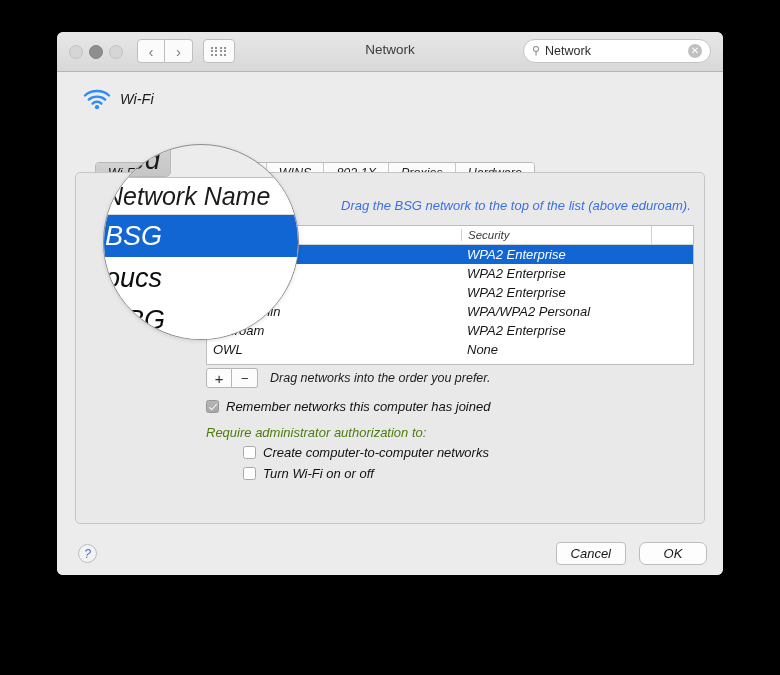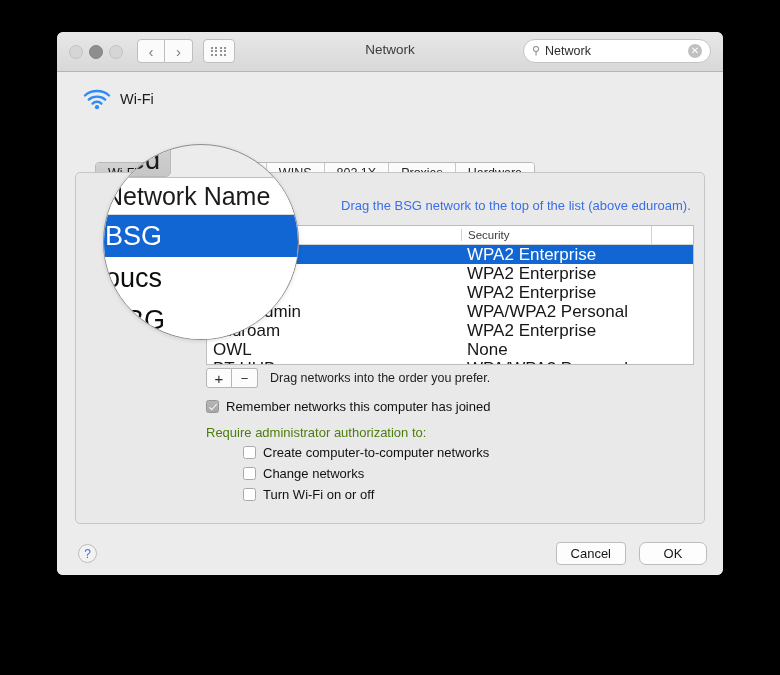--- a/index.html
+++ b/index.html
@@ -135,20 +135,21 @@
     line-height: 14px;
     text-align: center;
     font-family: "Liberation Sans", sans-serif;
   }
 
   
   #sheet {
     position: relative;
     height: 504px;
     background: #ececec;
+    font-style: italic;
   }
   #wifi-header {
     position: absolute;
     left: 26px;
     top: 16px;
     display: flex;
     align-items: center;
   }
   #wifi-label {
     font-size: 14.5px;
@@ -237,21 +238,21 @@
   }
   .col-auto {
     flex: 1;
     border-left: 0.5px solid #d3d3d3;
     height: 100%;
   }
   .trow {
     display: flex;
     height: 19px;
     align-items: center;
-    font-size: 17px;
+    font-size: 13px;
     color: #161616;
   }
   .trow.selected {
     background: #1266d3;
     color: #ffffff;
   }
   .trow .col-sec,
   .trow .col-name { border-left: none; }
   .trow .col-auto { border-left: none; }
 
@@ -554,24 +555,20 @@
 
       <div id="require-label">Require administrator authorization to:</div>
 
       <div id="admin-list">
         <div class="cbrow">
           <span class="cbox"></span>
           <span>Create computer-to-computer networks</span>
         </div>
         <div class="cbrow">
           <span class="cbox"></span>
-          <span>Change networks</span>
-        </div>
-        <div class="cbrow">
-          <span class="cbox"></span>
           <span>Turn Wi-Fi on or off</span>
         </div>
       </div>
 
     </div>
 
     <div id="help-button">?</div>
     <div class="pushbtn" id="cancel-button">Cancel</div>
     <div class="pushbtn" id="ok-button">OK</div>
 

